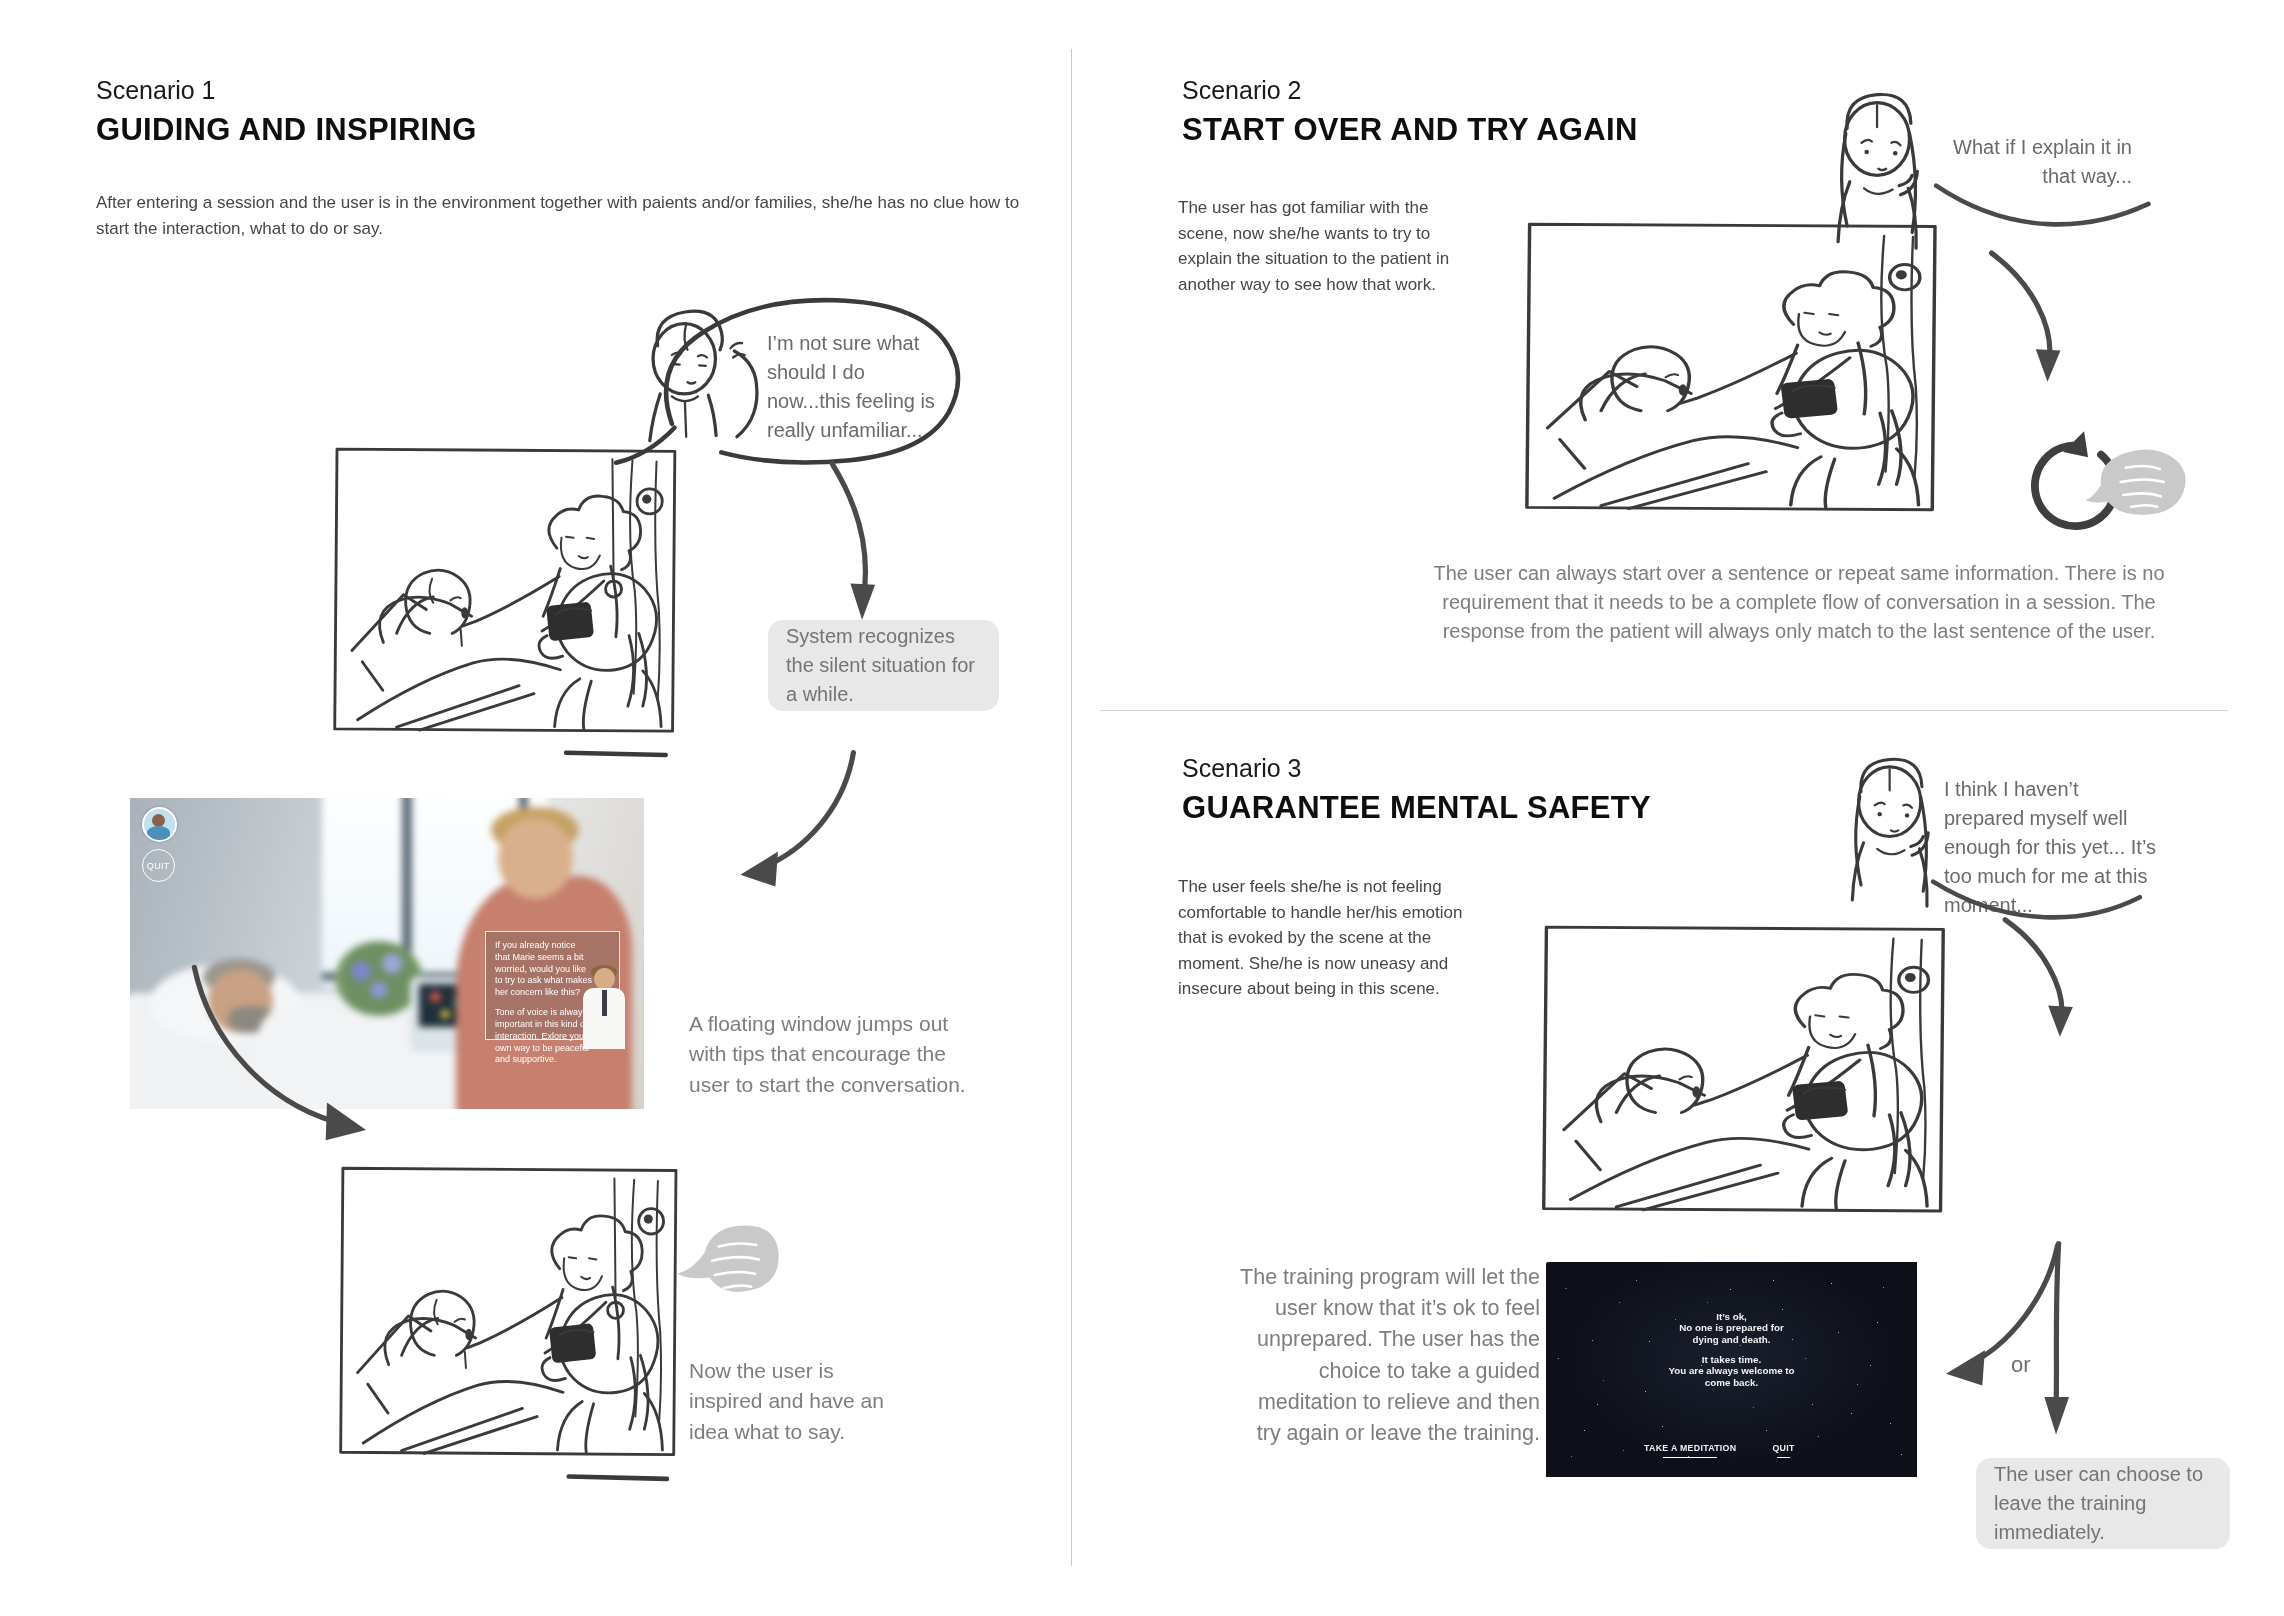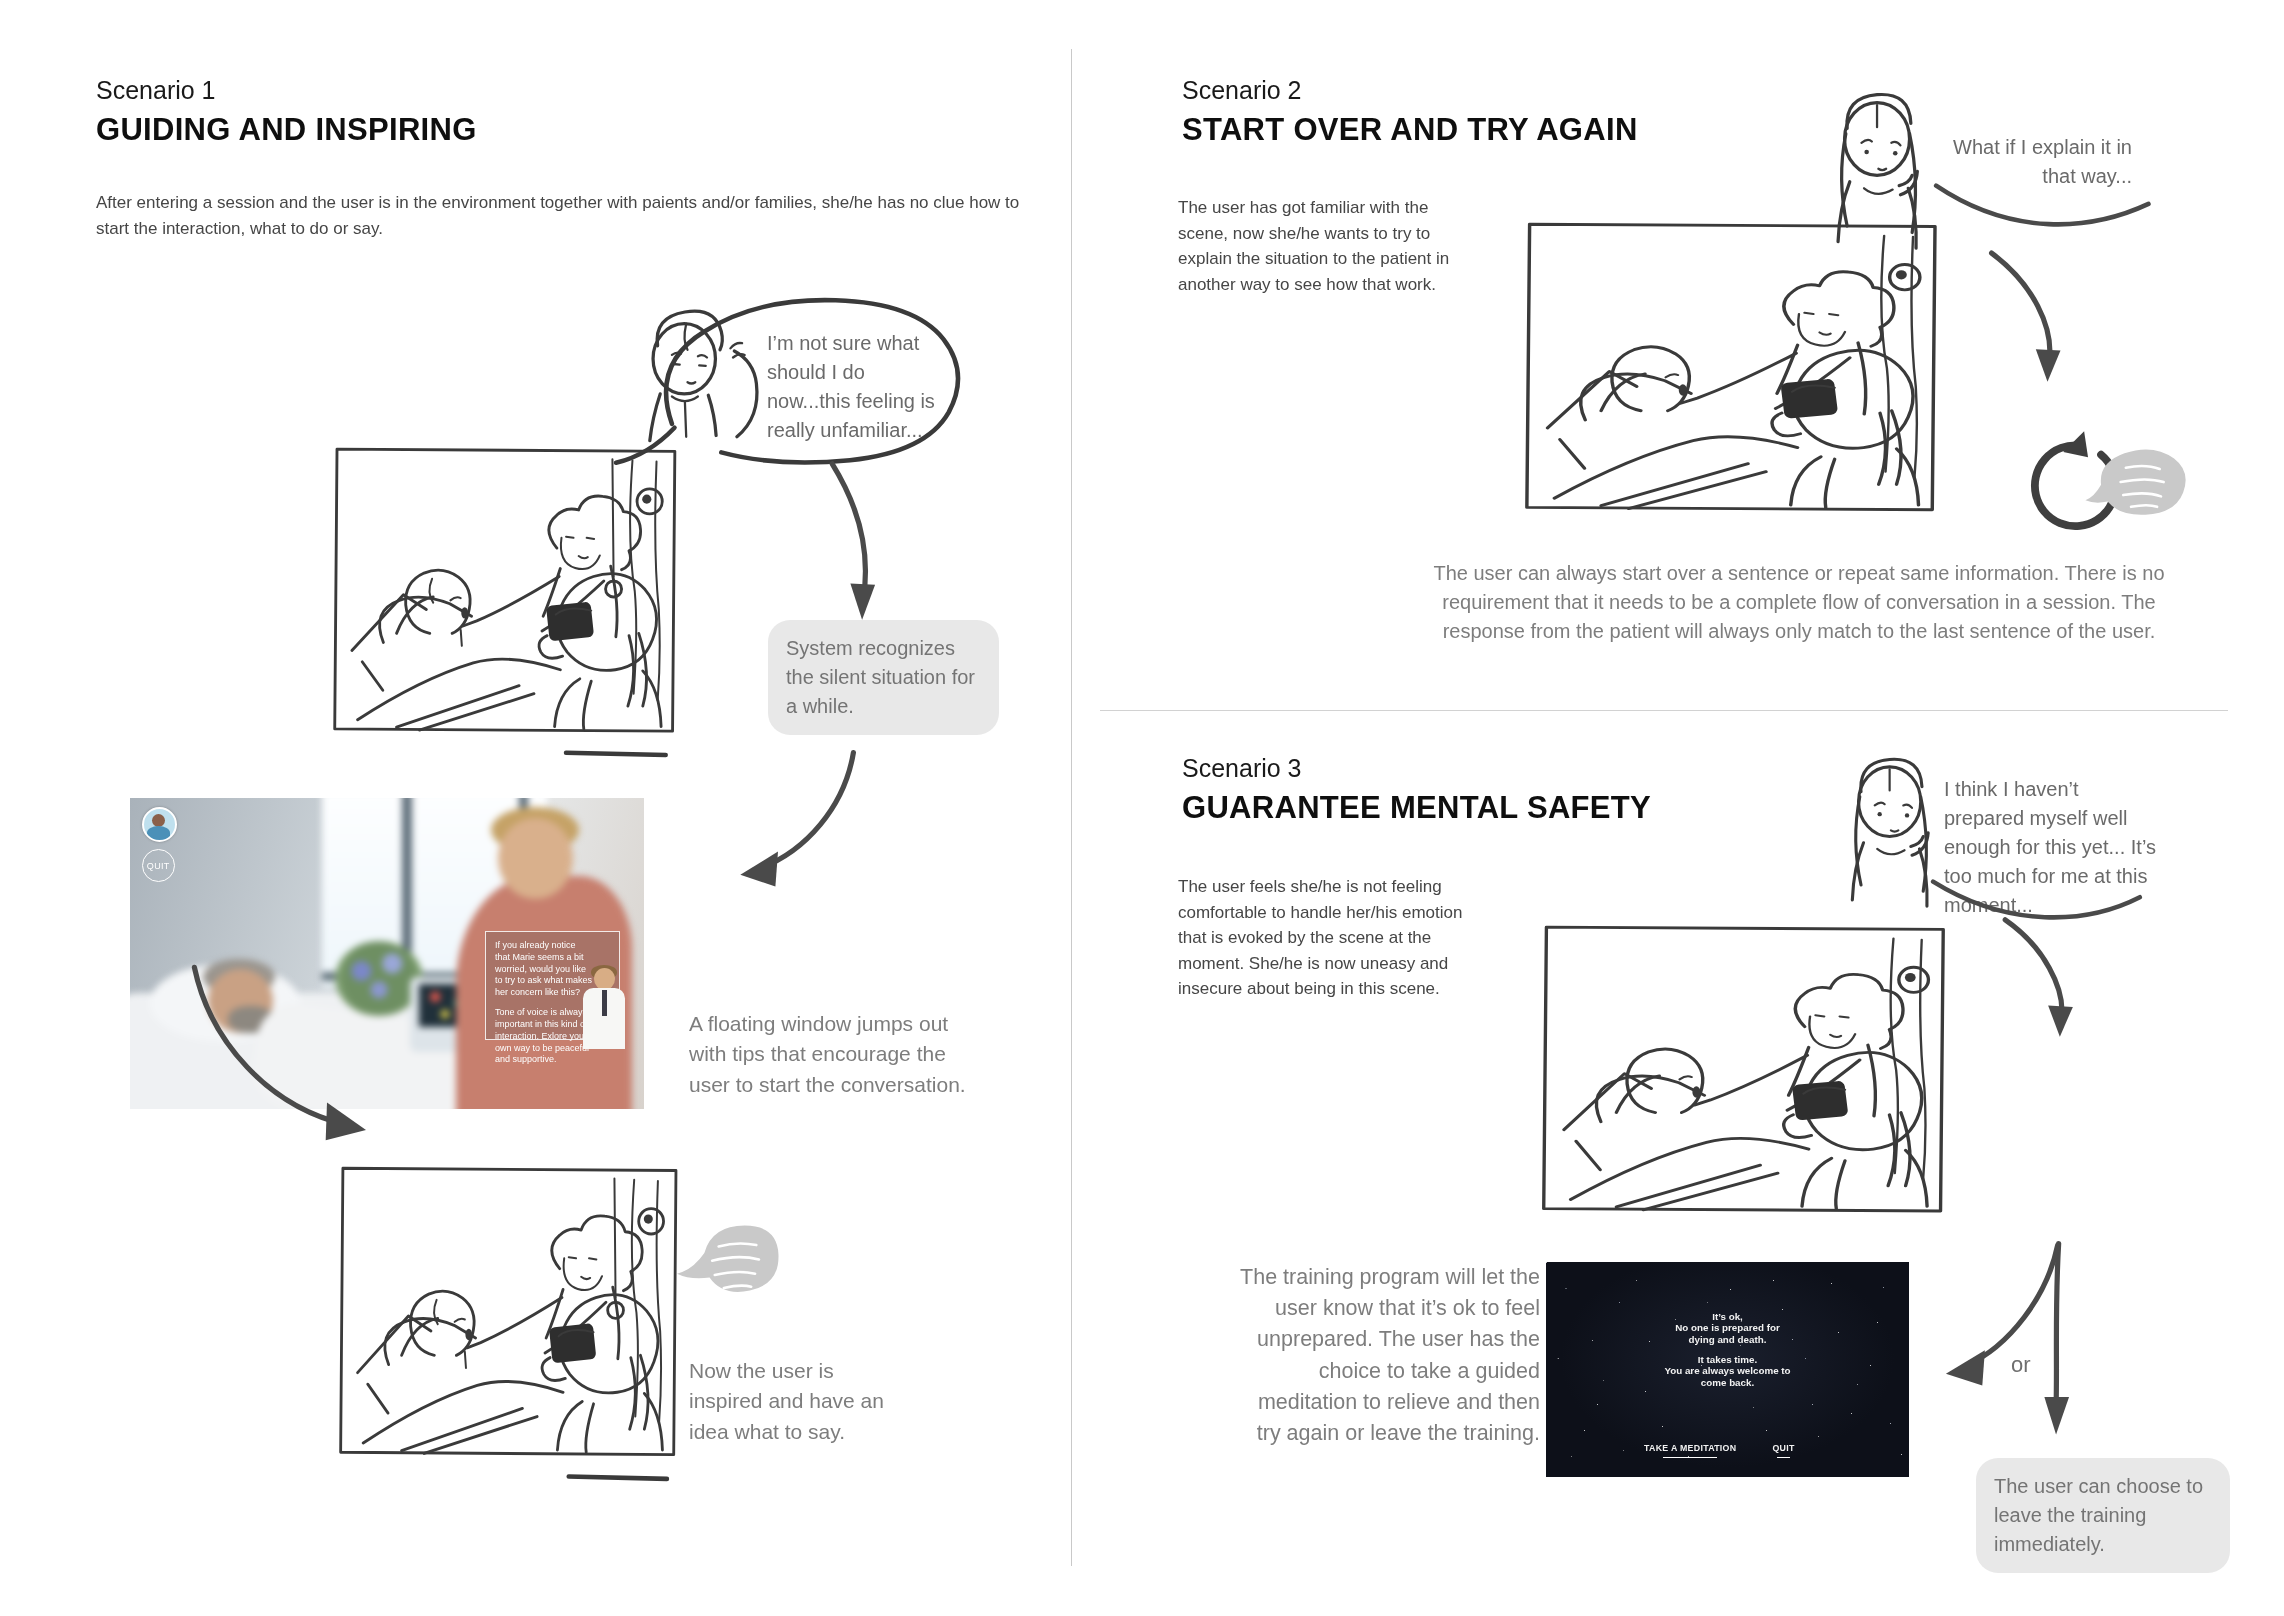--- a/index.html
+++ b/index.html
@@ -4,21 +4,21 @@
 <style>
   html,body{margin:0;padding:0;background:#ffffff;}
   .page{position:relative;width:2284px;height:1616px;background:#ffffff;
         font-family:"Liberation Sans",sans-serif;color:#222;overflow:hidden;}
   .abs{position:absolute;}
   .scenario-label{font-size:25px;color:#1a1a1a;}
   .scenario-title{font-size:31px;font-weight:bold;color:#0f0f0f;letter-spacing:0.3px;}
   .intro{font-size:17px;line-height:1.5;color:#464646;}
   .thought{font-size:20px;line-height:1.45;color:#6a6a6a;}
   .caption{font-size:21px;line-height:1.45;color:#7d7d7d;}
-  .notebox{background:#e8e8e8;border-radius:22px;padding:14px 18px;
+  .notebox{background:#e8e8e8;border-radius:15px;padding:2px 18px;
            font-size:20px;line-height:1.45;color:#747474;}
   .divider-v{width:1.3px;background:#c9c9c9;}
   .divider-h{height:1.3px;background:#d2d2d2;}
   .sketch{display:block;}
   
   .photo{width:514px;height:311px;overflow:hidden;background:linear-gradient(105deg,#a9b2ba,#ccd3d8 40%,#e9edef 60%,#d8d2cc);}
   .photo .blurwrap{position:absolute;inset:0;filter:blur(3.9px);}
   .ph-window{position:absolute;left:192px;top:-6.5px;width:225px;height:195px;background:linear-gradient(#fdfeff,#eef6fb);}
   .ph-bar-v{position:absolute;top:-6.5px;width:10.4px;height:202px;background:#5d6d79;}
   .ph-bar-h{position:absolute;left:192px;top:174px;width:225px;height:9px;background:#66767f;}
@@ -382,21 +382,21 @@
   <svg class="abs" style="left:2035px;top:1237px;" width="46" height="208" viewBox="0 0 70 320">
     <path class="arrow" d="M36,10 C30,110 34,200 32,262"></path>
     <polygon class="ahead" points="14,246 32,304 52,246"></polygon>
   </svg>
   <svg class="abs" style="left:1929px;top:1237px;" width="143" height="163" viewBox="0 0 220 250">
     <path class="arrow" d="M198,12 C182,90 124,168 56,198"></path>
     <polygon class="ahead" points="86,174 26,210 82,228"></polygon>
   </svg>
   <div class="abs" style="left:2011px;top:1352px;font-size:22px;color:#6e6e6e;">or</div>
 
-  <div class="abs medscreen" style="left:1546px;top:1262px;">
+  <div class="abs medscreen" style="left:1546px;top:1262px;padding-left:8px;">
     <div class="stars"></div>
     <div class="med-lines">
       <div>It’s ok,</div>
       <div>No one is prepared for</div>
       <div>dying and death.</div>
       <div class="med-gap"></div>
       <div>It takes time.</div>
       <div>You are always welcome to</div>
       <div>come back.</div>
     </div>

